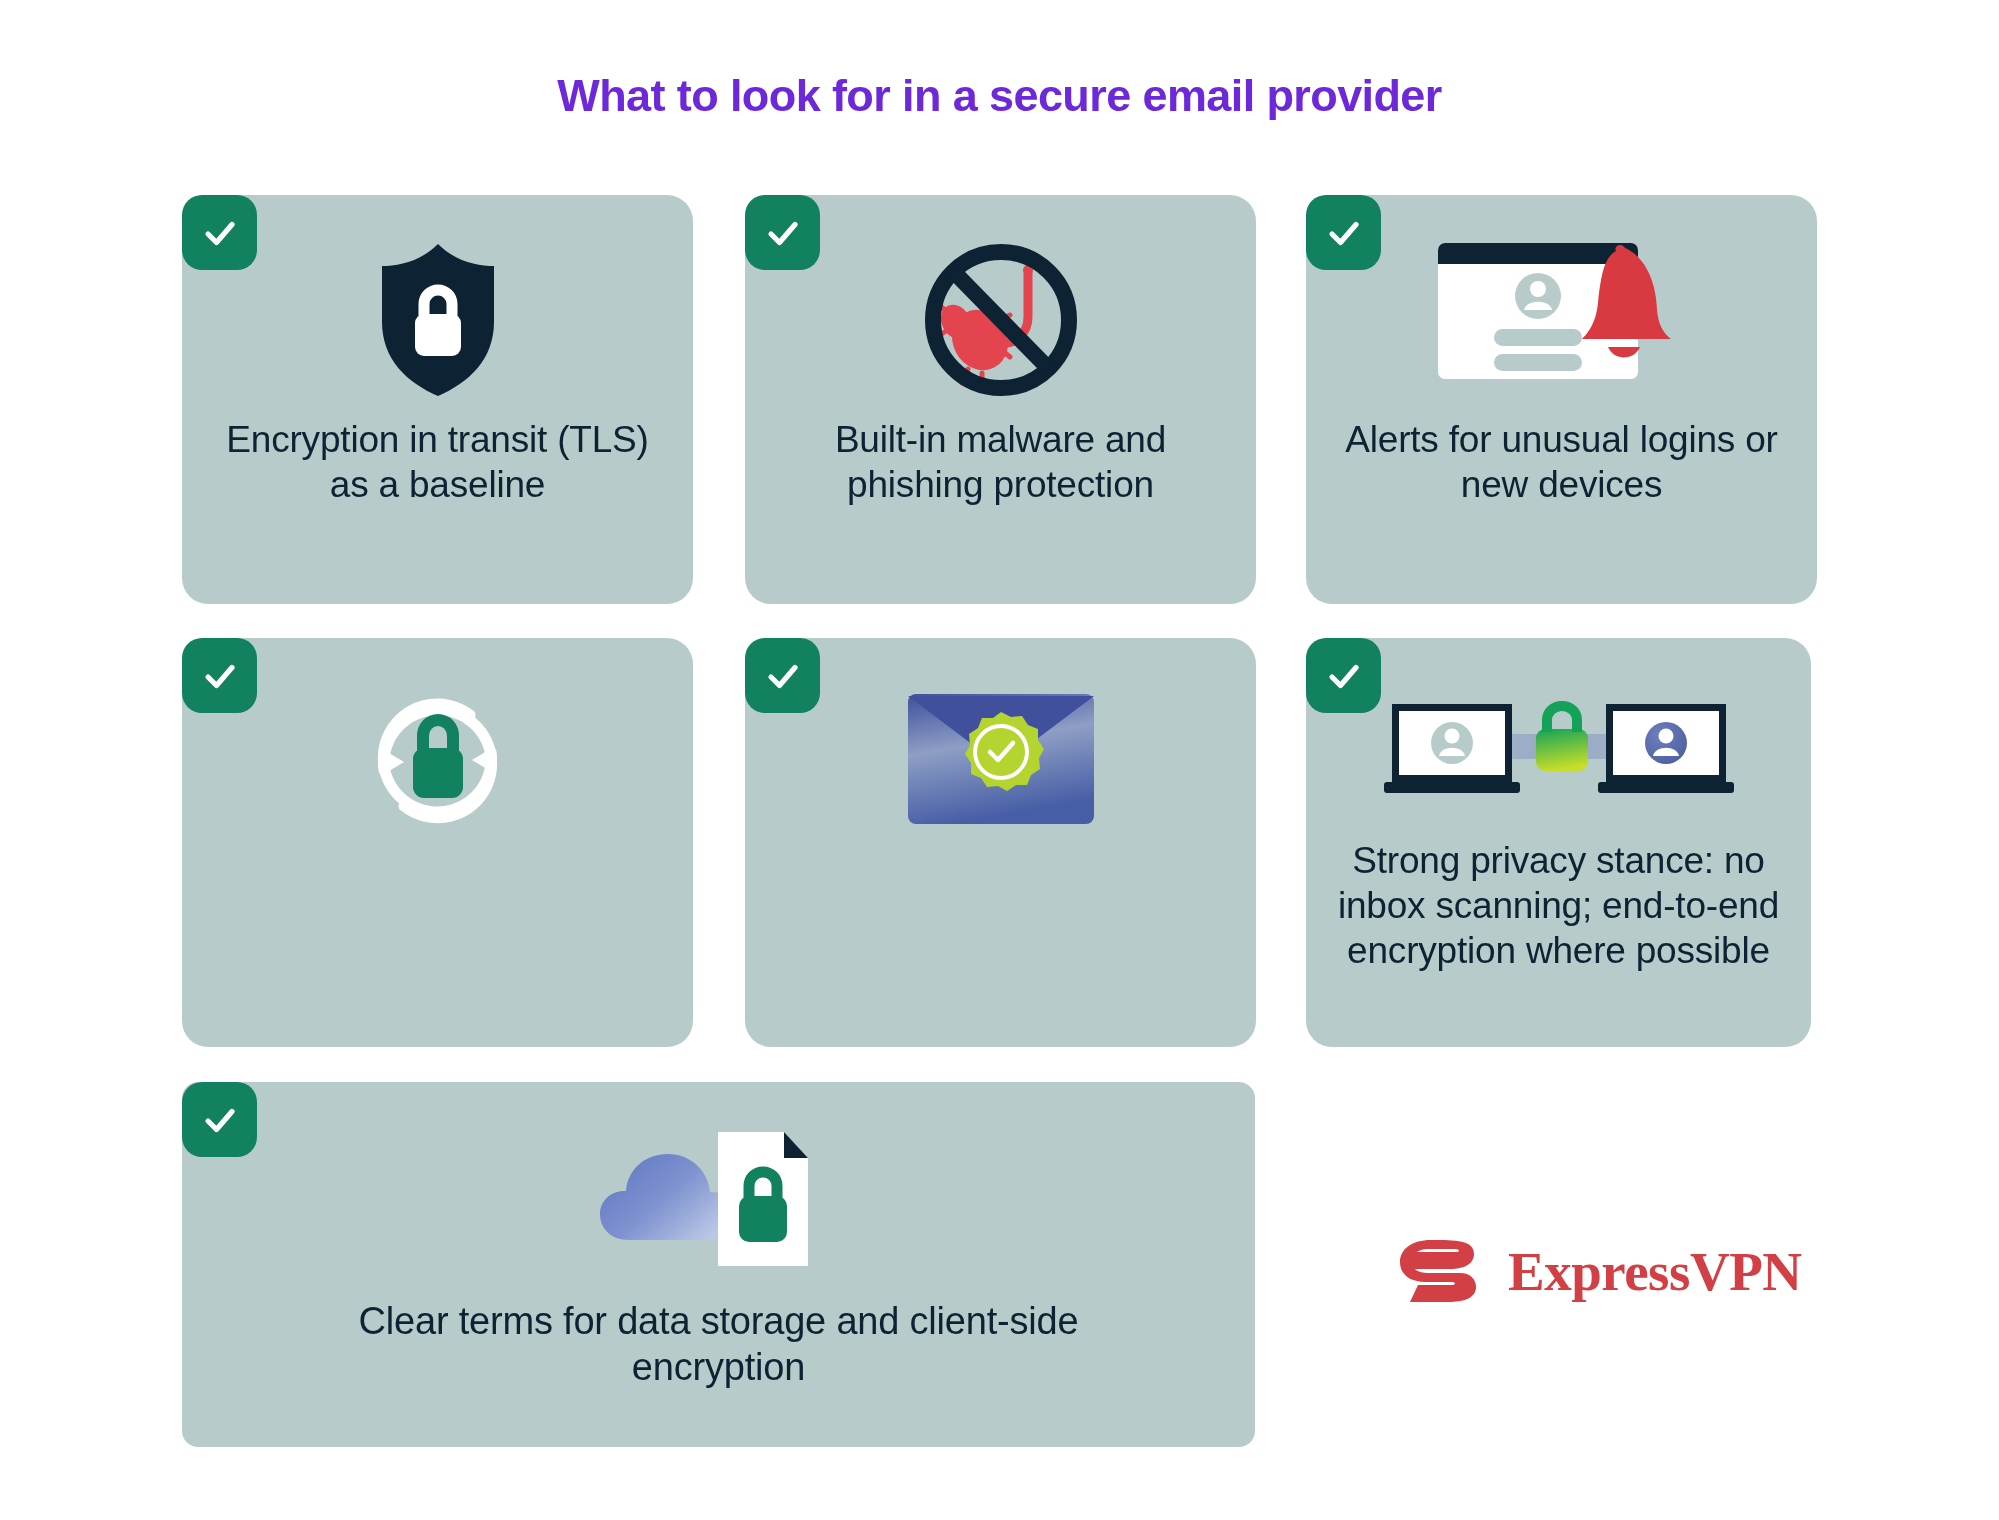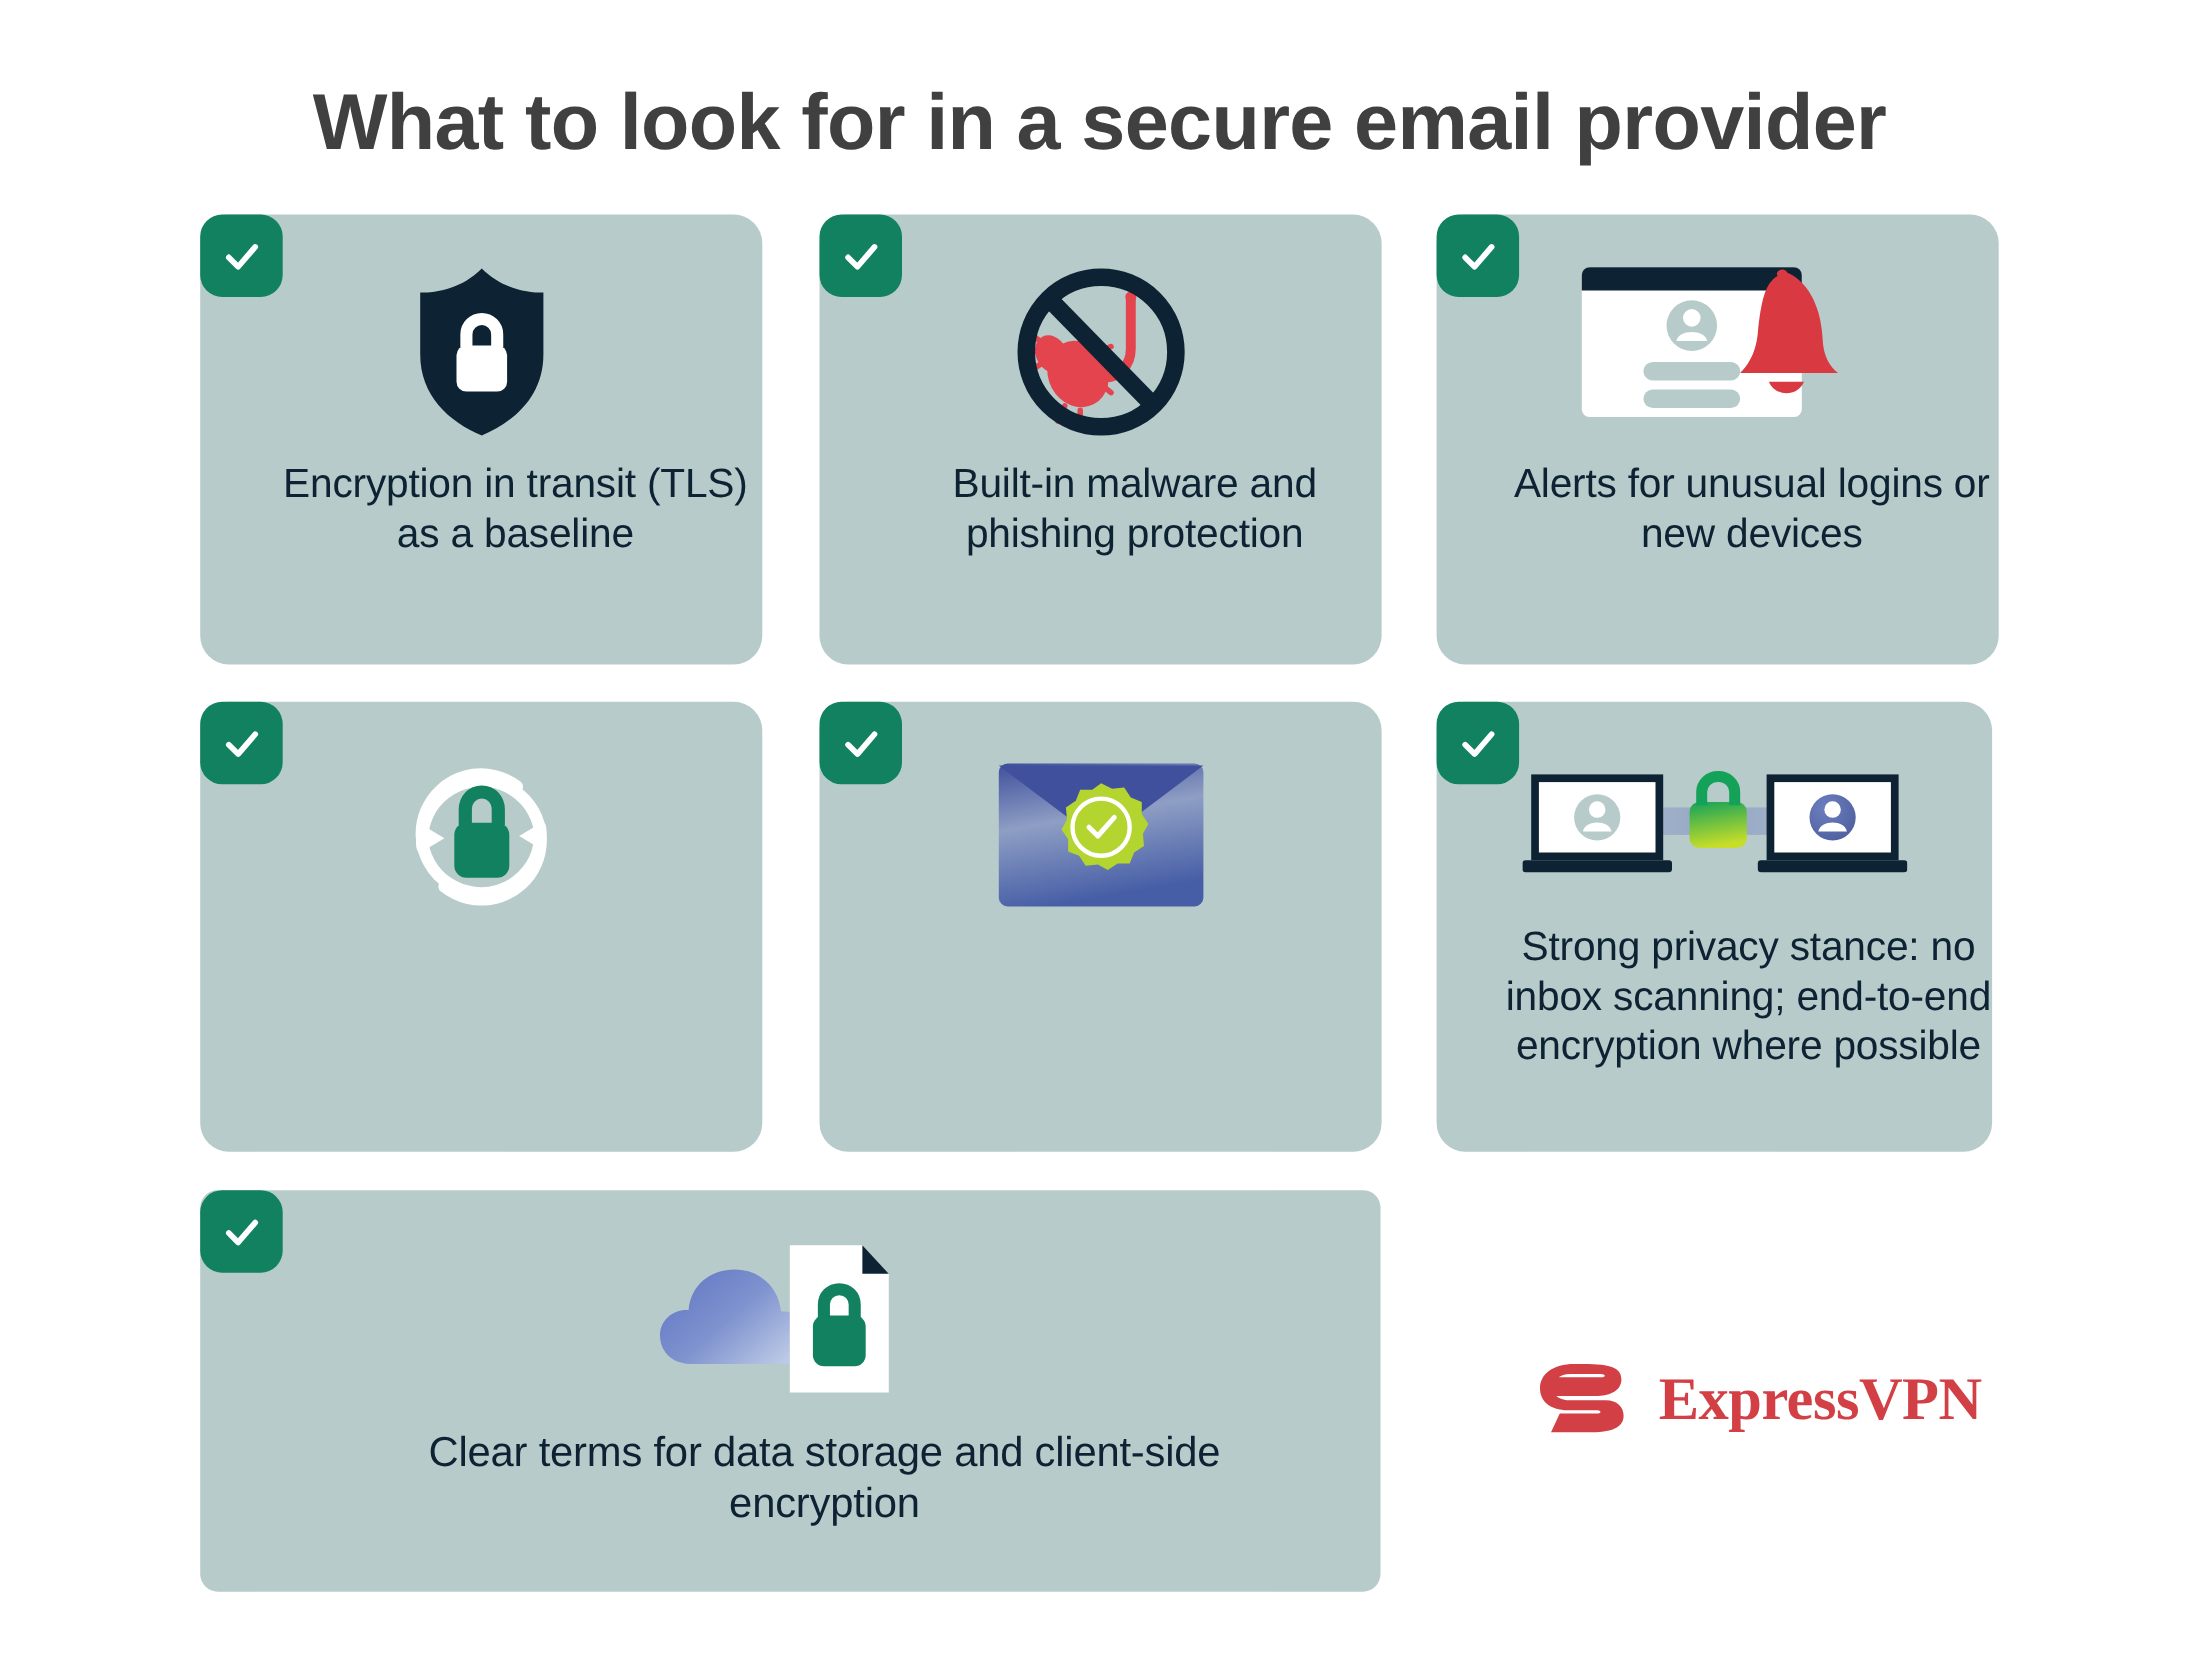--- a/index.html
+++ b/index.html
@@ -19,24 +19,24 @@
     background: #ffffff;
   }
 
   
   .page-title {
     position: absolute;
     left: 0;
     top: 70px;
     width: 1999px;
     text-align: center;
-    font-size: 72px;
+    font-size: 45px;
     font-weight: 700;
     letter-spacing: -0.6px;
-    color: #404040;
+    color: #6d28d9;
     white-space: nowrap;
   }
 
   
   .card {
     position: absolute;
     background: #b7ccca;
     border-radius: 26px;
   }
 
@@ -68,21 +68,20 @@
     position: absolute;
     left: 0;
     width: 100%;
     padding: 0 22px;
     text-align: center;
     color: #0d2233;
     font-size: 37px;
     font-weight: 400;
     line-height: 1.22;
     letter-spacing: -0.2px;
-    margin-left: 31px;
   }
   .card-label.wide { font-size: 38px; }
 
   
   .logo-wrap {
     position: absolute;
     display: flex;
     align-items: center;
     gap: 18px;
   }

